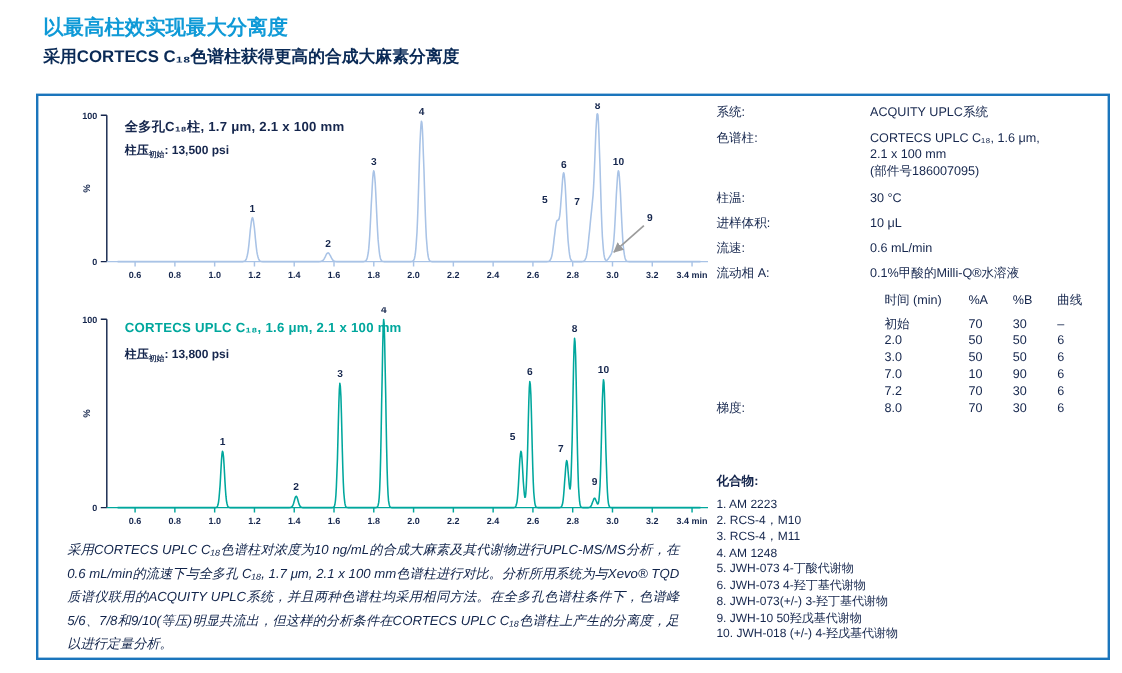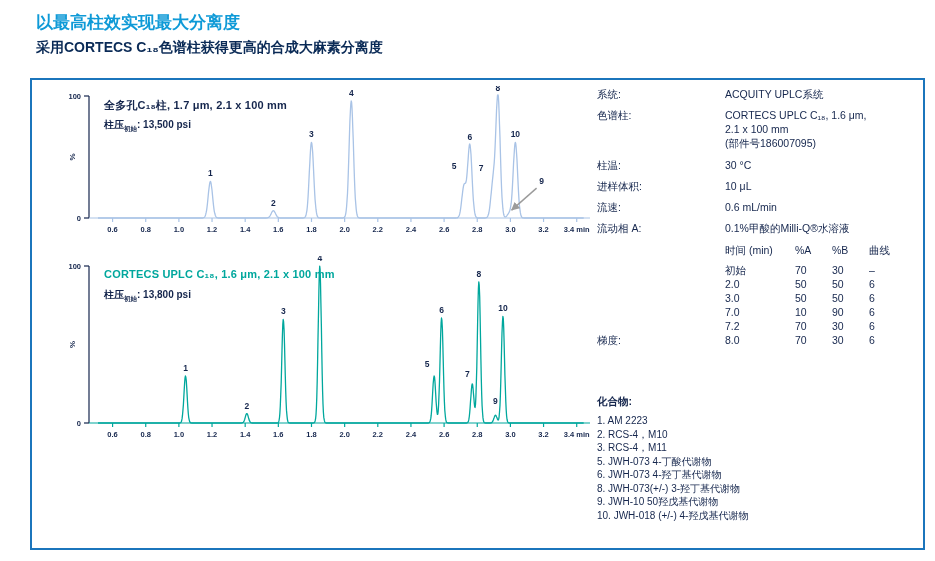--- a/index.html
+++ b/index.html
@@ -48,21 +48,21 @@
   .method{
     position:absolute;left:565px;top:8px;width:318px;
     font-size:10.5px;line-height:1.25;color:var(--navy);
   }
   .p-row{display:flex;margin-bottom:7px;}
   .p-label{width:128px;flex-shrink:0;}
   .p-value{flex:1;}
   .p-value div{margin-bottom:1px;}
   .grad-row{display:flex;margin-top:2px;align-items:flex-end;}
   .grad-table{flex:1;}
-  .g-tr{display:flex;line-height:14px;}
+  .g-tr{display:flex;line-height:14px;margin-left:12px;}
   .g-tr.head{margin-bottom:6px;}
   .g-c{display:inline-block;}
   .g-c0{width:70px;}
   .g-c1{width:37px;}
   .g-c2{width:37px;}
   .g-c3{width:42px;}
   .compounds{margin-top:48px;}
   .compounds-heading{font-weight:bold;margin-bottom:6px;}
   .compound-item{font-size:10px;line-height:13.5px;}
   svg text{font-family:"Liberation Sans","DejaVu Sans",sans-serif;}
@@ -184,20 +184,21 @@
         <text x="393.6152542372881" y="56.809999999999995" text-anchor="middle" font-size="8.5" font-weight="bold" fill="#15264d">6</text>
         <text x="419.2813559322034" y="120.75" text-anchor="middle" font-size="8.5" font-weight="bold" fill="#15264d">7</text>
         <text x="430.91186440677967" y="20.699999999999996" text-anchor="middle" font-size="8.5" font-weight="bold" fill="#15264d">8</text>
         <text x="447.48813559322036" y="148.15" text-anchor="middle" font-size="8.5" font-weight="bold" fill="#15264d">9</text>
         <text x="454.94745762711864" y="55.239999999999995" text-anchor="middle" font-size="8.5" font-weight="bold" fill="#15264d">10</text>
       </svg>
     <div class="chrom-title" style="color: rgb(0, 167, 157);">CORTECS UPLC C₁₈, 1.6 μm, 2.1 x 100 mm</div>
     <div class="chrom-press"><span>柱压</span><sub>初始</sub><span>: 13,800 psi</span></div>
   </div>
 
+  <div class="caption">采用CORTECS UPLC C₁₈色谱柱对浓度为10 ng/mL的合成大麻素及其代谢物进行UPLC-MS/MS分析，在0.6 mL/min的流速下与全多孔 C₁₈, 1.7 μm, 2.1 x 100 mm色谱柱进行对比。分析所用系统为与Xevo® TQD质谱仪联用的ACQUITY UPLC系统，并且两种色谱柱均采用相同方法。在全多孔色谱柱条件下，色谱峰5/6、7/8和9/10(等压)明显共流出，但这样的分析条件在CORTECS UPLC C₁₈色谱柱上产生的分离度，足以进行定量分析。</div>
 
   <div class="method">
     <div id="param-rows">
         <div class="p-row">
           <div class="p-label">系统:</div>
           <div class="p-value">
             <div>ACQUITY UPLC系统</div>
           </div>
         </div>
         <div class="p-row">
@@ -281,20 +282,21 @@
           </div>
         </div>
     </div>
 
     <div class="compounds">
       <div class="compounds-heading">化合物:</div>
       <div id="compound-list">
           <div class="compound-item">1. AM 2223</div>
           <div class="compound-item">2. RCS-4，M10</div>
           <div class="compound-item">3. RCS-4，M11</div>
+          <div class="compound-item">4. AM 1248</div>
           <div class="compound-item">5. JWH-073 4-丁酸代谢物</div>
           <div class="compound-item">6. JWH-073 4-羟丁基代谢物</div>
           <div class="compound-item">8. JWH-073(+/-) 3-羟丁基代谢物</div>
           <div class="compound-item">9. JWH-10 50羟戊基代谢物</div>
           <div class="compound-item">10. JWH-018 (+/-) 4-羟戊基代谢物</div>
         </div>
     </div>
   </div>
 
 </div>

